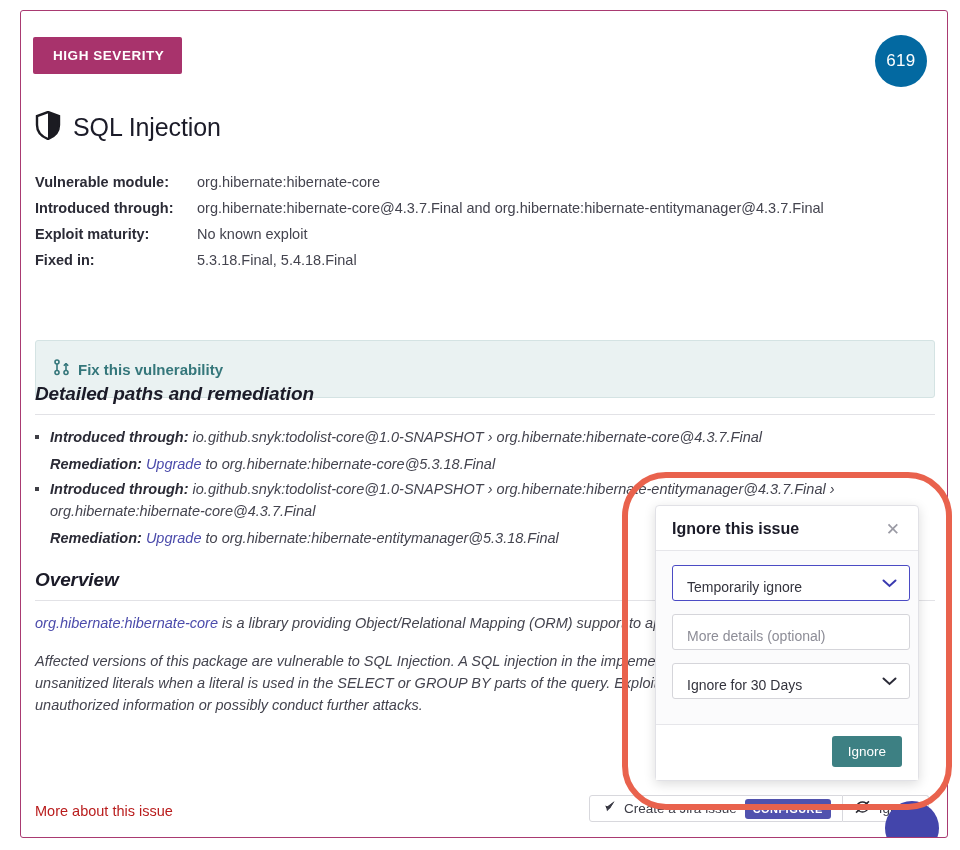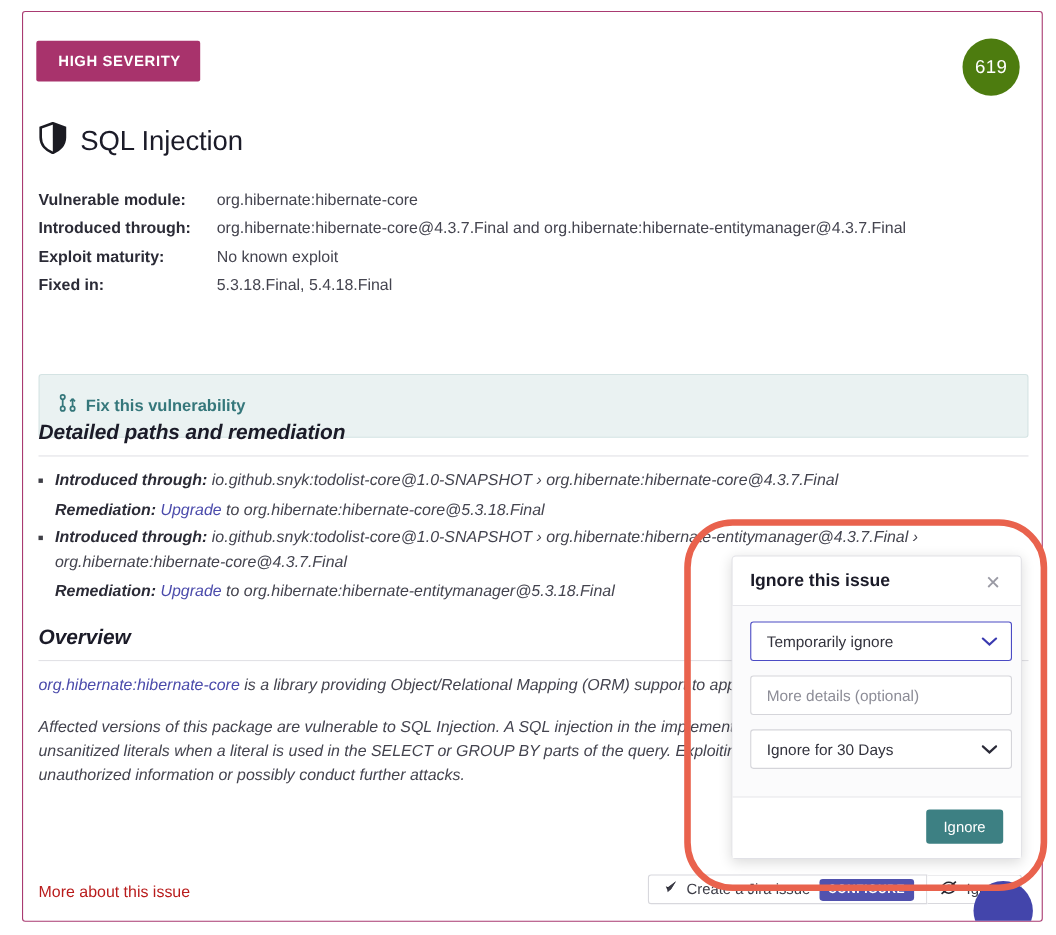--- a/index.html
+++ b/index.html
@@ -38,21 +38,21 @@
     letter-spacing: 0.55px;
     padding: 11px 18px 11px 20px;
     border-radius: 2px;
   }
 
   .score-badge {
     position: absolute;
     right: 20px; top: 24px;
     width: 52px; height: 52px;
     border-radius: 50%;
-    background: #4d7c0f;
+    background: #0369a1;
     color: #fff;
     display: flex; align-items: center; justify-content: center;
     font-size: 17px;
     letter-spacing: 0.3px;
   }
 
   .title-row {
     position: absolute;
     left: 14px; top: 100px;
     display: flex; align-items: center; gap: 12px;
@@ -193,41 +193,40 @@
   
   .modal {
     position: absolute;
     left: 655px; top: 505px;
     width: 264px;
     background: #fff;
     border: 1px solid #e1e1e6;
     border-radius: 4px;
     box-shadow: 0 3px 12px rgba(0,0,0,0.14);
     z-index: 15;
-    margin-left: 10px;
   }
   .modal-header {
     display: flex; align-items: center; justify-content: space-between;
     padding: 14px 16px 12px 16px;
     border-bottom: 1px solid #e6e6ea;
   }
   .modal-title { font-size: 16px; font-weight: bold; color: #1b1b28; }
   .modal-close {
     font-size: 17px; color: #9a9aa4; cursor: pointer; line-height: 1;
     padding: 0 2px;
   }
   .modal-body { padding: 14px 16px 12px 16px; background: #fbfbfc; }
   .field {
     position: relative;
     width: 238px; height: 36px;
     border: 1px solid #d5d5da;
     border-radius: 3px;
     background: #fff;
-    display: flex; align-items: center;
-    padding: 0 14px;
+    display: flex; align-items: flex-start;
+    padding: 13px 14px;
     font-size: 14px;
     color: #33333d;
     margin-bottom: 13px;
     cursor: pointer;
   }
   .field.focused { border: 1px solid #4b4bc4; }
   .field.placeholder { color: #8d8d97; cursor: text; }
   .field .chev {
     position: absolute; right: 12px; top: 50%;
     transform: translateY(-50%);

